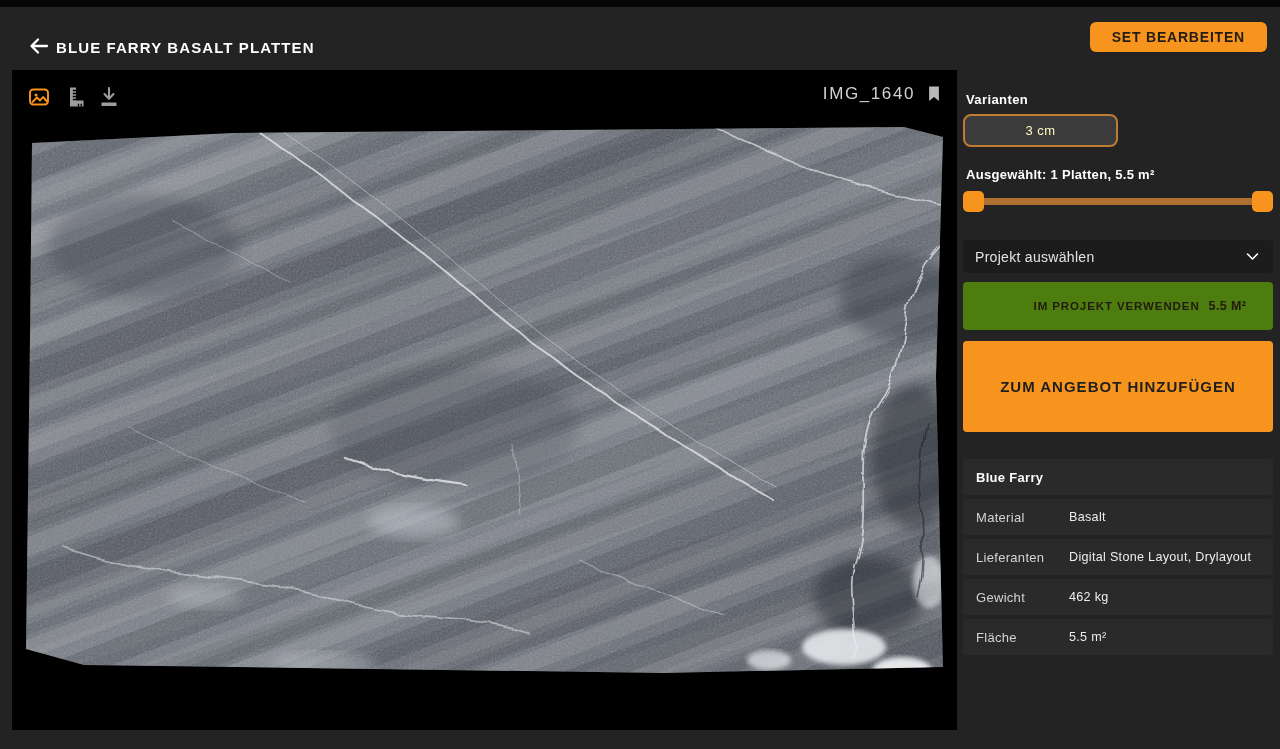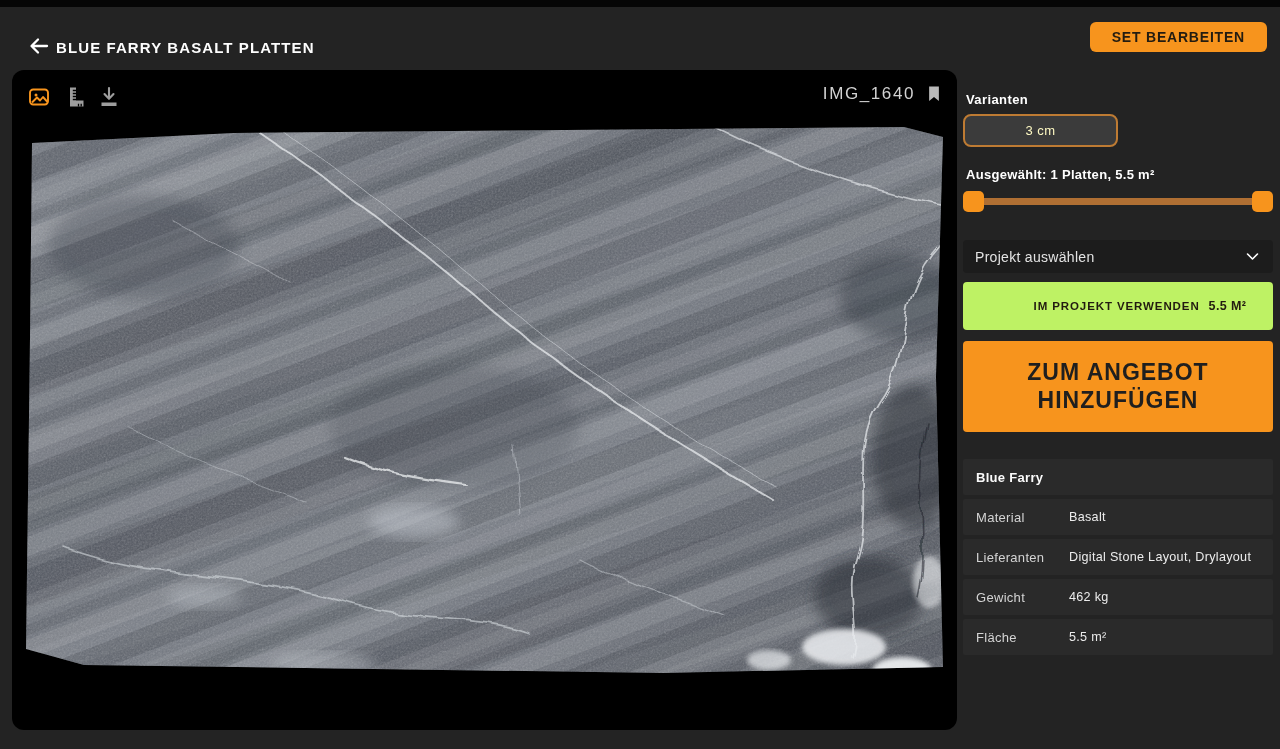--- a/index.html
+++ b/index.html
@@ -17,21 +17,21 @@
   .back-btn { position:absolute; left:26px; top:27px; width:26px; height:26px;
     background:none; border:none; cursor:pointer; }
   .page-title { position:absolute; left:56px; top:32px; font-size:15px; font-weight:700;
     letter-spacing:1.1px; color:#fdfdfd; }
   .set-edit-btn { position:absolute; right:13px; top:15px; height:30px; padding:0 22px;
     background:#F7941D; border:none; border-radius:6px; font-family:inherit;
     font-size:14px; font-weight:700; letter-spacing:0.8px; color:#231c11; cursor:pointer; }
 
   
   .viewer { position:absolute; left:12px; top:70px; width:945px; height:660px;
-    background:#000; border-radius:12px; overflow:hidden; }
+    background:#000; border-radius:0; overflow:hidden; }
   .viewer-toolbar { position:absolute; left:14px; top:14px; display:flex; gap:9px; }
   .tool-btn { width:26px; height:26px; background:none; border:none; padding:1px; cursor:pointer; }
   .viewer-meta { position:absolute; right:14px; top:12px; display:flex; align-items:center; gap:10px; }
   .image-label { font-size:17px; letter-spacing:1.6px; color:#d2d2d2; font-weight:400; }
   .bookmark-btn { width:18px; height:24px; background:none; border:none; padding:0; cursor:pointer; }
 
   .slab { position:absolute; left:12px; top:57px; width:919px; height:546px; }
   .slab svg { width:100%; height:100%; display:block; }
 
   
@@ -49,28 +49,28 @@
     border:none; border-radius:5px; cursor:grab; }
   .range-handle.left { left:0; }
   .range-handle.right { right:0; }
 
   .project-select { position:absolute; top:170px; left:0; width:310px; height:33px;
     background:#1C1C1C; border:none; border-radius:4px; display:flex; align-items:center;
     justify-content:space-between; padding:0 12px; cursor:pointer;text-align:right; }
   .project-select-text { font-size:14px; color:#e3e3e3; letter-spacing:0.3px; font-family:inherit; }
 
   .use-project-btn { position:absolute; top:212px; left:0; width:310px; height:48px;
-    background:#bef264; border:none; border-radius:4px; cursor:pointer;
+    background:#4d7c0f; border:none; border-radius:4px; cursor:pointer;
     display:flex; align-items:center; justify-content:center; gap:9px; font-family:inherit; color:#221b10;padding-left:44px; }
   .use-project-btn .lbl { font-size:11.5px; font-weight:700; letter-spacing:0.9px; }
   .use-project-btn .amt { font-size:12.5px; font-weight:700; letter-spacing:0.4px; }
 
   .add-offer-btn { position:absolute; top:271px; left:0; width:310px; height:91px;
     background:#F7941D; border:none; border-radius:4px; cursor:pointer; font-family:inherit;
-    font-size:23px; font-weight:800; letter-spacing:1px; color:#1f1f1f; line-height:1.2;
+    font-size:15px; font-weight:800; letter-spacing:1px; color:#1f1f1f; line-height:1.2;
     padding:0 30px; }
 
   .details { position:absolute; top:389px; left:0; width:310px; display:flex;
     flex-direction:column; gap:4px; }
   .detail-row { height:36px; background:#2A2A2A; border-radius:2px; display:flex;
     align-items:center; padding:0 13px; font-size:13px; letter-spacing:0.3px; }
   .detail-row.header { font-weight:700; color:#fafafa; }
   .detail-label { width:93px; flex:0 0 93px; color:#d4d4d4; }
   .detail-value { color:#ececec; font-size:12.6px; white-space:nowrap; }
 </style>

